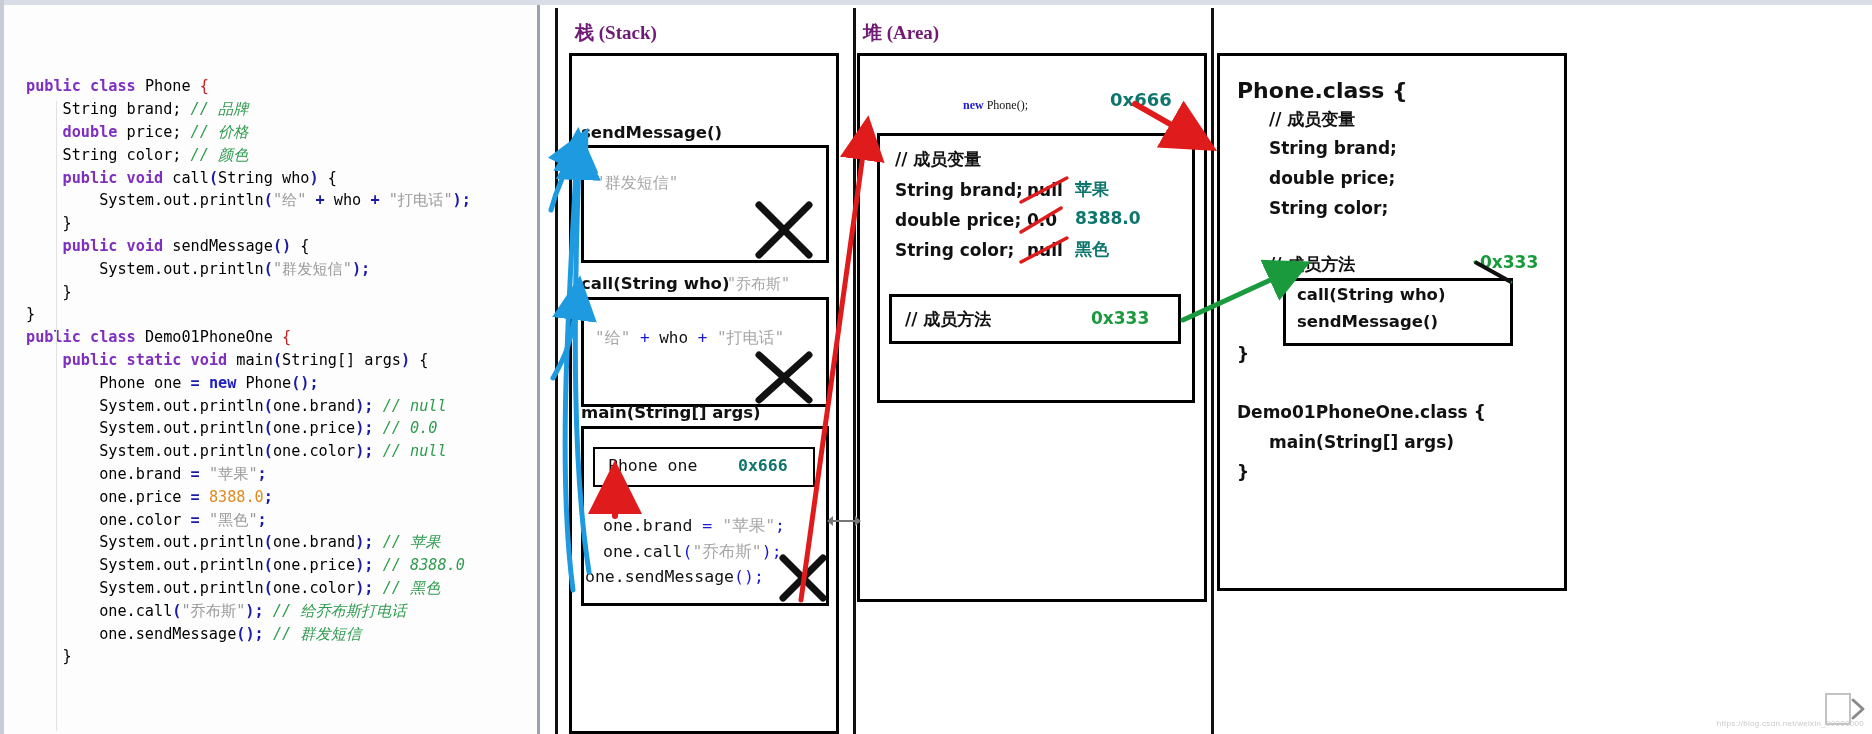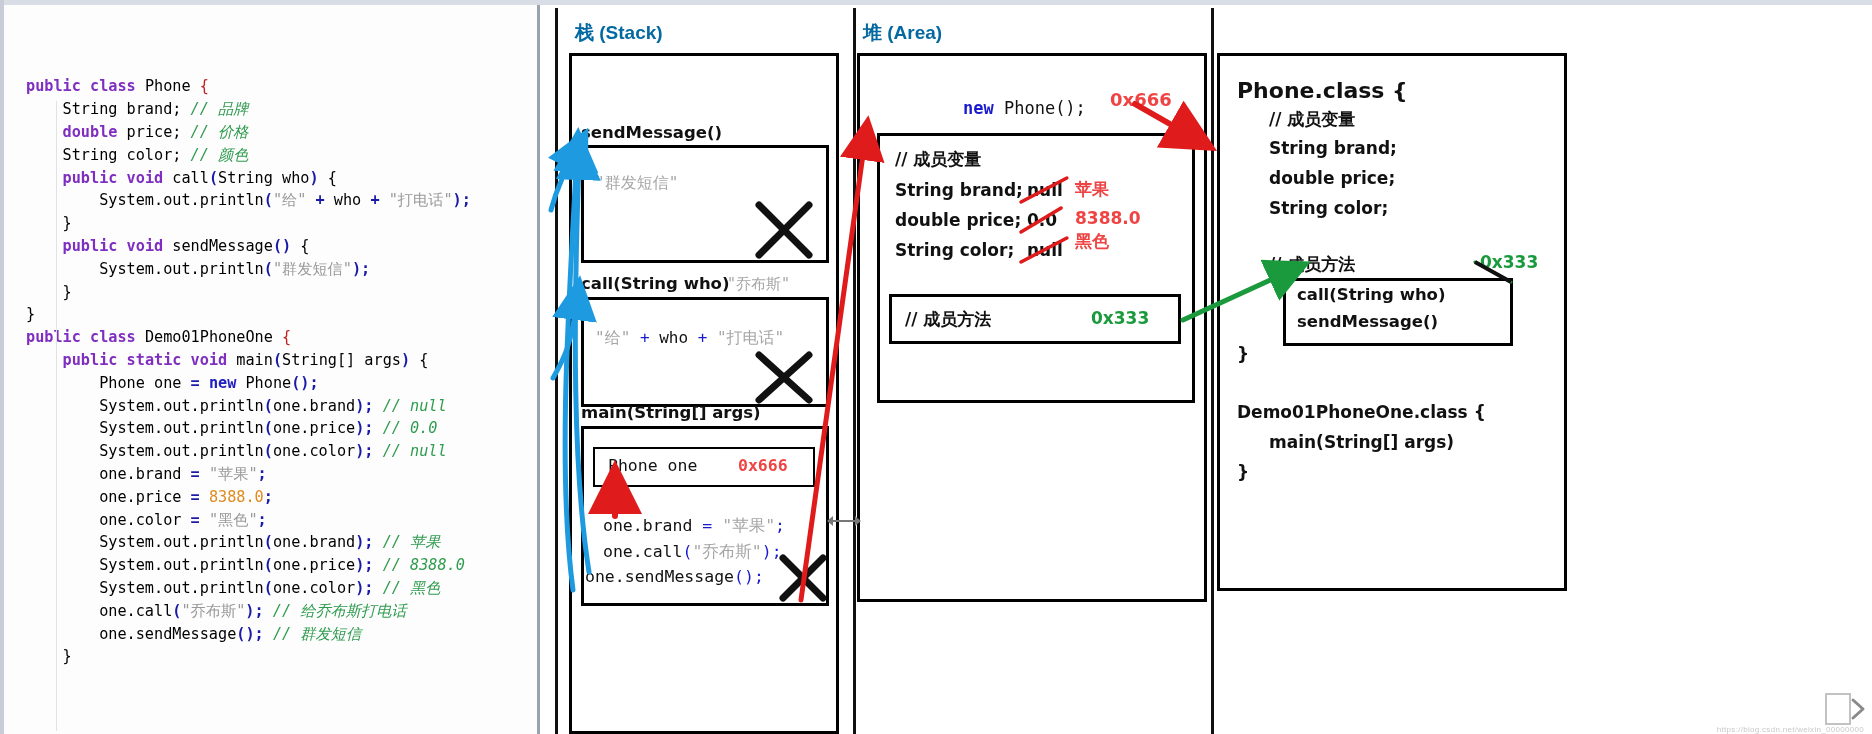--- a/index.html
+++ b/index.html
@@ -32,38 +32,38 @@
   .st{color:#9a9a9a;}
   .num{color:#e08a1e;}
   .pn{color:#1a1aa8;font-weight:bold;}
   .brace{color:#c02020;}
   .pl{color:#000;}
   .guide{position:absolute;left:52px;top:96px;width:1px;height:630px;background:#e2e2e2;}
 
   
   #diagram{position:absolute;left:543px;top:0;width:1329px;height:734px;}
   .region-title{
-    position:absolute;font-weight:bold;font-size:19px;color:#0369a1;
-    font-family:Liberation Sans, sans-serif;white-space:nowrap;
+    position:absolute;font-weight:bold;font-size:19px;color:#701a75;
+    font-family:Liberation Serif, serif;white-space:nowrap;
   }
   .region-box{position:absolute;border:3px solid #000;background:#fff;box-sizing:border-box;}
   .inner-box{position:absolute;border:3px solid #000;background:#fff;box-sizing:border-box;}
   .lbl{
     position:absolute;font-weight:bold;color:#111;white-space:nowrap;
     font-family:"DejaVu Sans","Liberation Sans",sans-serif;
   }
   .mono{font-family:"DejaVu Sans Mono","Liberation Mono",monospace;font-weight:normal;}
   .gray{color:#a6a6a6;}
-  .red{color:#ef4444;}
+  .red{color:#0f766e;}
   .green{color:#1a9a3c;}
   .blue{color:#1a1ad0;}
   .vdivider{position:absolute;width:3px;background:#111;}
   svg.ov{position:absolute;left:0;top:0;width:1329px;height:734px;pointer-events:none;}
   .wm{
-    position:absolute;right:8px;bottom:0;font-size:8px;color:#c9c9c9;
+    position:absolute;right:8px;bottom:6px;font-size:8px;color:#c9c9c9;
     letter-spacing:.3px;font-family:"Liberation Sans",sans-serif;margin-left:7px;
   }
   .pagectl{position:absolute;right:6px;bottom:8px;width:42px;height:34px;}
 </style>
 </head>
 <body>
 
 <div class="topbar"></div>
 <div class="leftbar"></div>
 
@@ -104,40 +104,40 @@
   <div class="lbl mono" style="left:60px;top:541px;font-size:16.5px;font-weight:normal;">
     <span>one.call</span><span class="blue">(</span><span class="gray">"乔布斯"</span><span class="blue">)</span><span class="blue">;</span>
   </div>
   <div class="lbl mono" style="left:42px;top:567px;font-size:16.5px;font-weight:normal;">
     <span>one.sendMessage</span><span class="blue">();</span>
   </div>
 
   <div class="region-title" style="left:320px;top:20px;">堆 (Area)</div>
   <div class="region-box" style="left:314px;top:53px;width:350px;height:549px;"></div>
 
-  <div class="lbl mono" style="left:420px;top:98px;font-size:17px;font-weight:normal;">
+  <div class="lbl mono" style="left:420px;top:98px;font-size:12px;font-weight:normal;font-family:Liberation Serif, serif;">
     <span class="blue" style="font-weight:bold;">new</span><span> Phone();</span>
   </div>
   <div class="lbl red" style="left:567px;top:89px;font-size:18px;">0x666</div>
 
   <div class="inner-box" style="left:334px;top:133px;width:318px;height:270px;"></div>
 
   <div class="lbl" style="left:352px;top:148px;font-size:17px;">// 成员变量</div>
 
   <div class="lbl" style="left:352px;top:180px;font-size:17px;">String brand;</div>
   <div class="lbl" style="left:484px;top:180px;font-size:17px;">null</div>
   <div class="lbl red" style="left:532px;top:178px;font-size:17px;font-family:Liberation Mono, monospace;">苹果</div>
 
   <div class="lbl" style="left:352px;top:210px;font-size:17px;">double price;</div>
   <div class="lbl" style="left:484px;top:210px;font-size:17px;">0.0</div>
   <div class="lbl red" style="left:532px;top:208px;font-size:17px;">8388.0</div>
 
   <div class="lbl" style="left:352px;top:240px;font-size:17px;">String color;</div>
   <div class="lbl" style="left:484px;top:240px;font-size:17px;">null</div>
-  <div class="lbl red" style="left:532px;top:230px;font-size:17px;">黑色</div>
+  <div class="lbl red" style="left:532px;top:238px;font-size:17px;">黑色</div>
 
   <div class="inner-box" style="left:346px;top:294px;width:292px;height:50px;"></div>
   <div class="lbl" style="left:362px;top:308px;font-size:17px;">// 成员方法</div>
   <div class="lbl green" style="left:548px;top:308px;font-size:17px;">0x333</div>
 
   <div class="region-box" style="left:674px;top:53px;width:350px;height:538px;"></div>
 
   <div class="lbl" style="left:694px;top:78px;font-size:22px;">Phone.class {</div>
   <div class="lbl" style="left:726px;top:108px;font-size:17px;">// 成员变量</div>
   <div class="lbl" style="left:726px;top:138px;font-size:17px;">String brand;</div>

